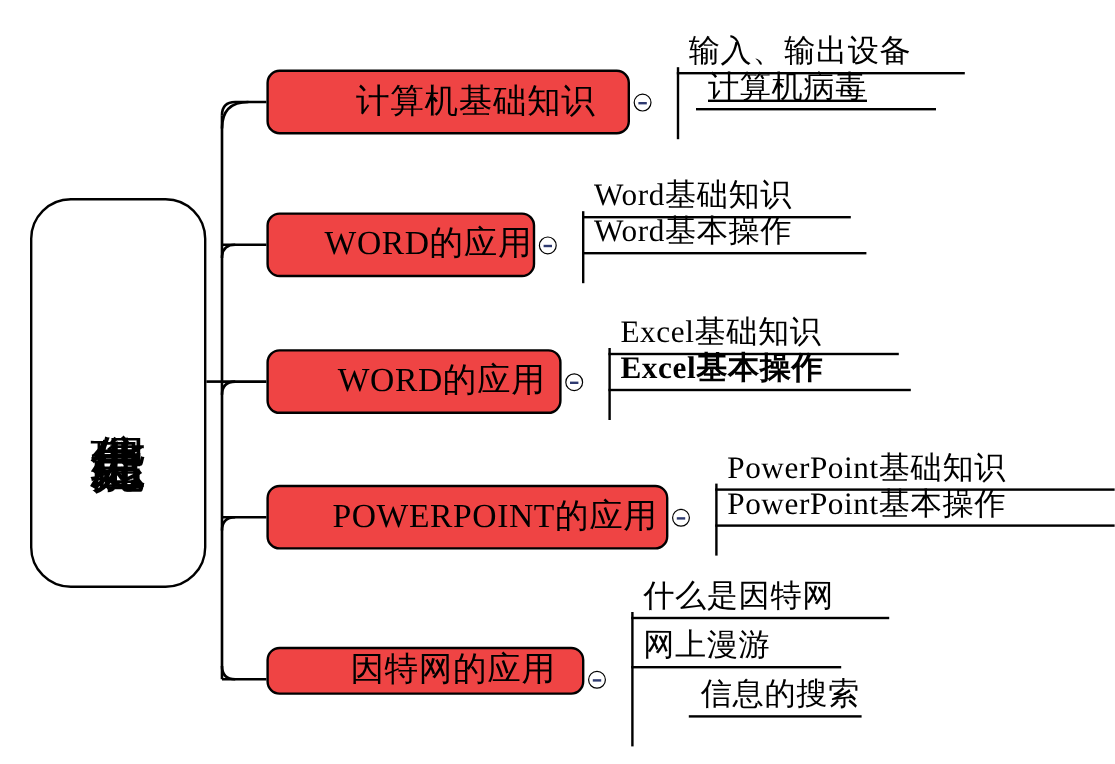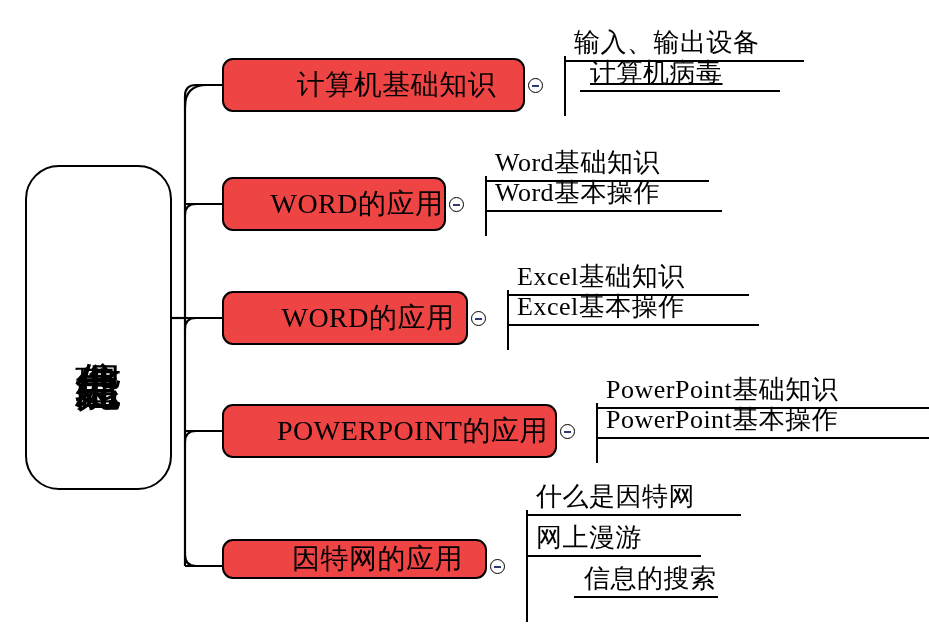--- a/index.html
+++ b/index.html
@@ -195,21 +195,21 @@
   </div>
   <div class="toggle" style="left:471px; top:311px;">
     <span class="bar"></span>
   </div>
   <div class="leaf-group" style="left:490px; top:264px; width:260px; height:86px;">
     <span class="leaf-spine" style="top:26px; height:60px;"></span>
     <div class="leaf" style="left:0px; top:0px; width:242px;">
       <span class="leaf-text">Excel基础知识</span>
       <span class="leaf-rule"></span>
     </div>
-    <div class="leaf" style="left:0px; top:30px; width:252px;">
+    <div class="leaf" style="left:0px; top:30px; width:252px;font-weight:bold;">
       <span class="leaf-text">Excel基本操作</span>
       <span class="leaf-rule"></span>
     </div>
   </div>
 
   <div class="branch-box" style="left:222px; top:404px; width:335px; height:54px;border-radius:11px;">
     <span class="branch-label">POWERPOINT的应用</span>
   </div>
   <div class="toggle" style="left:560px; top:424px;">
     <span class="bar"></span>

